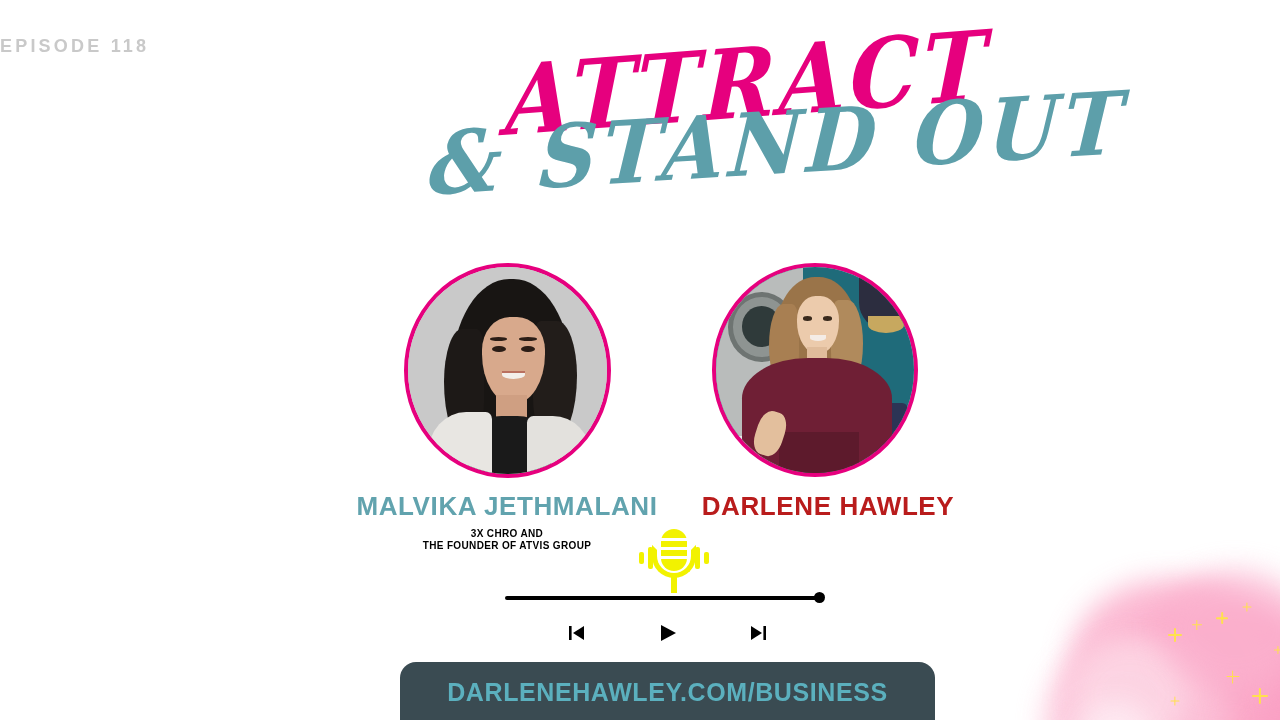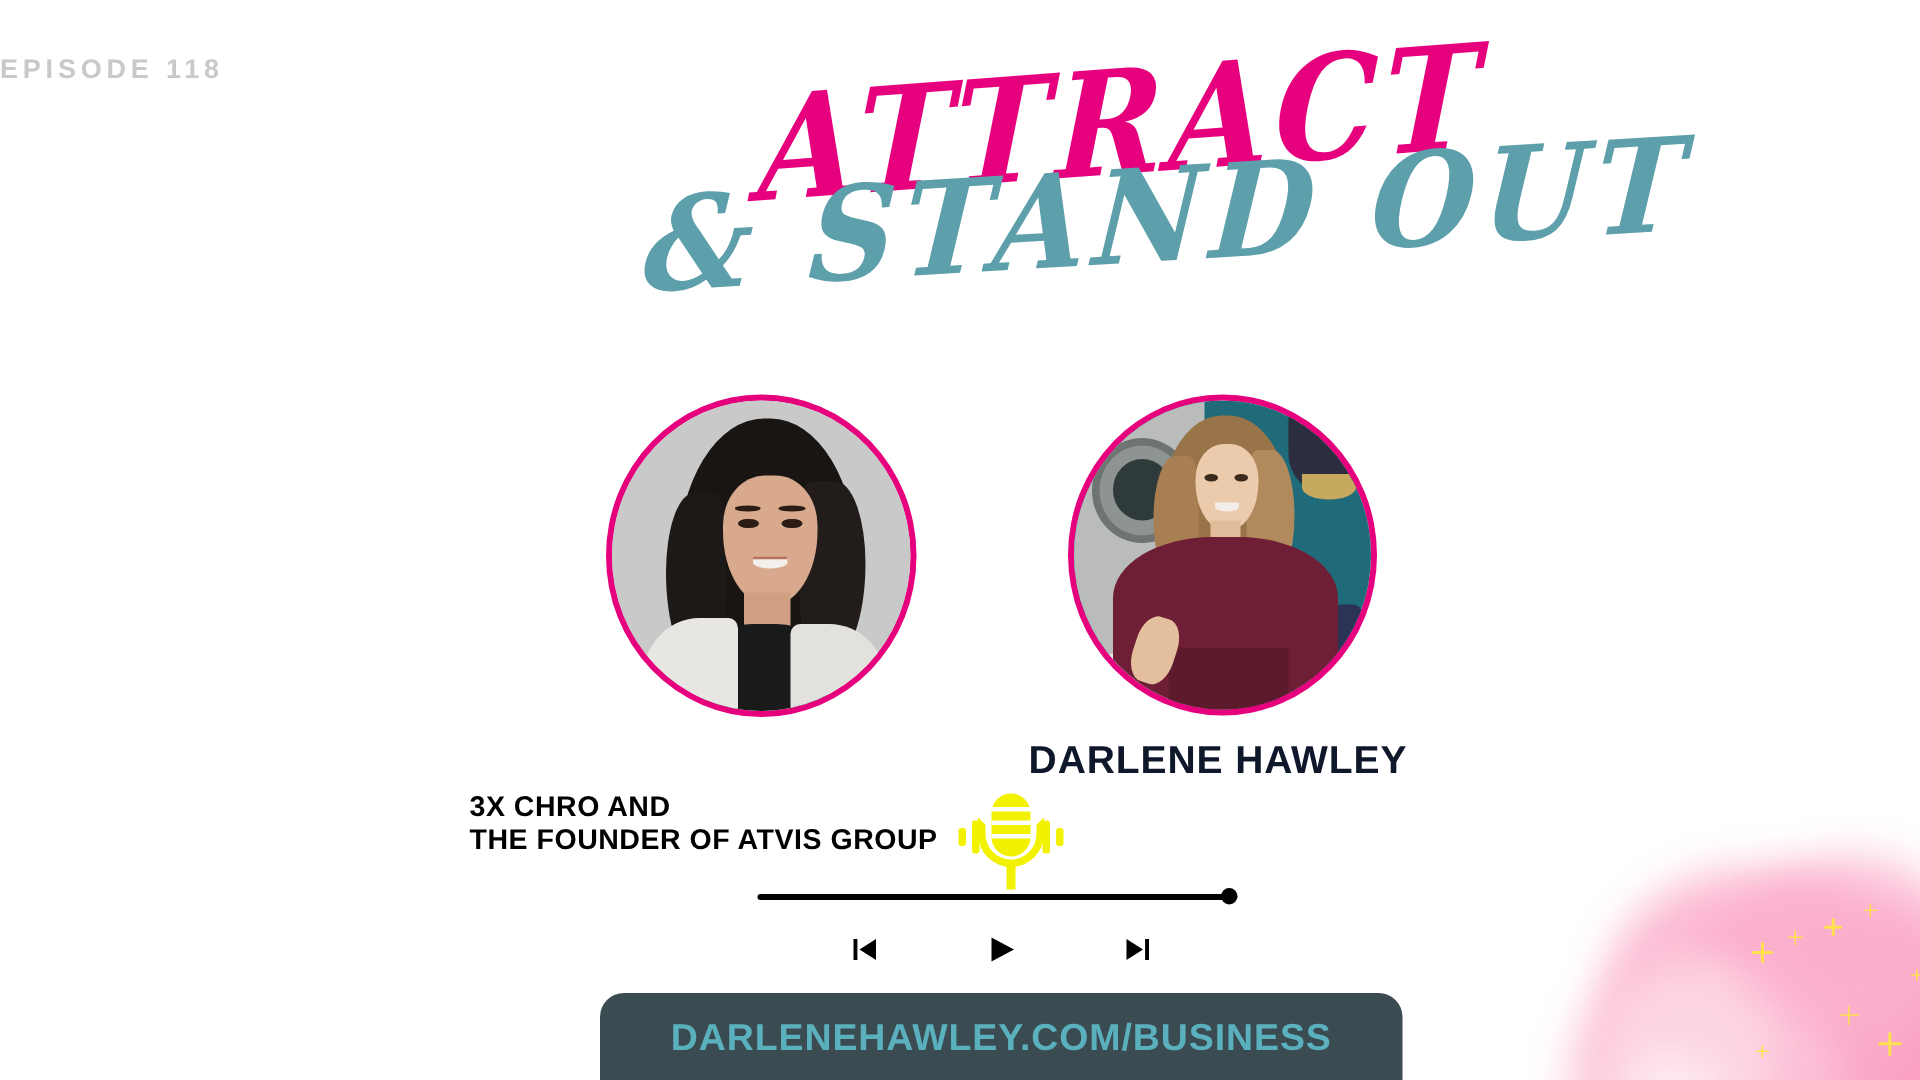--- a/index.html
+++ b/index.html
@@ -169,29 +169,29 @@
   .name {
     position: absolute;
     top: 491px;
     font-size: 26px;
     font-weight: 700;
     letter-spacing: .6px;
     text-align: center;
     white-space: nowrap;
   }
   .name.left  { left: 313px; width: 388px; color: #61a3ae; }
-  .name.right { left: 618px; width: 388px; color: #0f172a; }
+  .name.right { left: 634px; width: 388px; color: #b91c1c; }
   .role {
     position: absolute;
     top: 528px;
-    font-size: 19px;
+    font-size: 10px;
     font-weight: 700;
     line-height: 1.15;
     letter-spacing: .35px;
-    text-align: left;
+    text-align: center;
     color: #000000;
     white-space: pre-line;
   }
   .role.left  { left: 313px; width: 388px; }
   .role.right { left: 634px; width: 388px; }
 
   
   .mic {
     position: absolute;
     left: 639px; top: 527px;
@@ -312,20 +312,21 @@
         <div class="p2-smile"></div>
         <div class="p2-neck"></div>
         <div class="p2-neckl"></div>
         <div class="p2-top"></div>
         <div class="p2-skirt"></div>
         <div class="p2-arm"></div>
       </div>
     </div>
   </div>
 
+  <div class="name left">MALVIKA JETHMALANI</div>
   <div class="name right">DARLENE HAWLEY</div>
 
   <div class="role left">3X CHRO AND
 THE FOUNDER OF ATVIS GROUP</div>
 
   <div class="mic">
     <div class="wave w1"></div>
     <div class="wave w2"></div>
     <div class="mic-arc2"></div>
     <div class="mic-body"></div>

